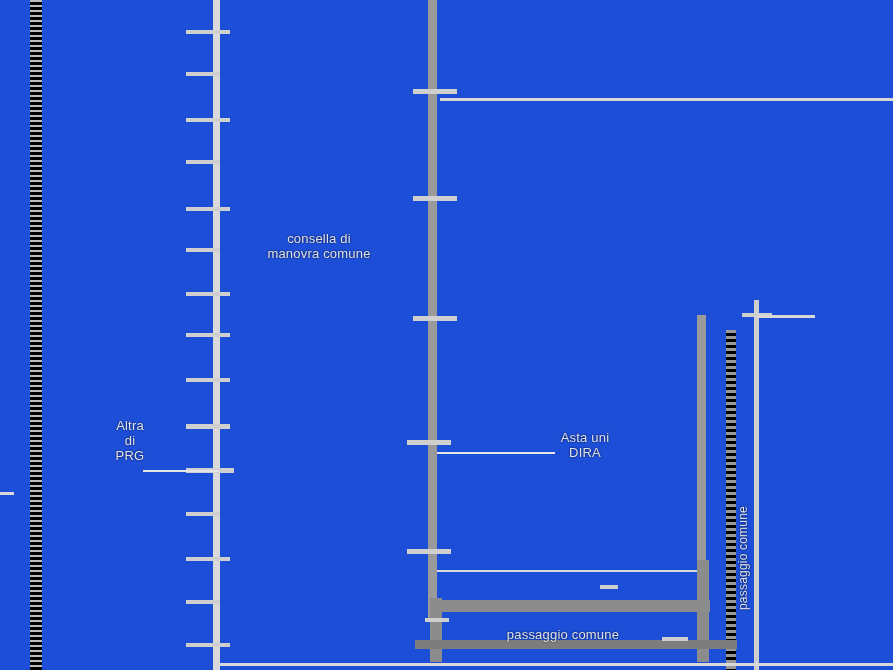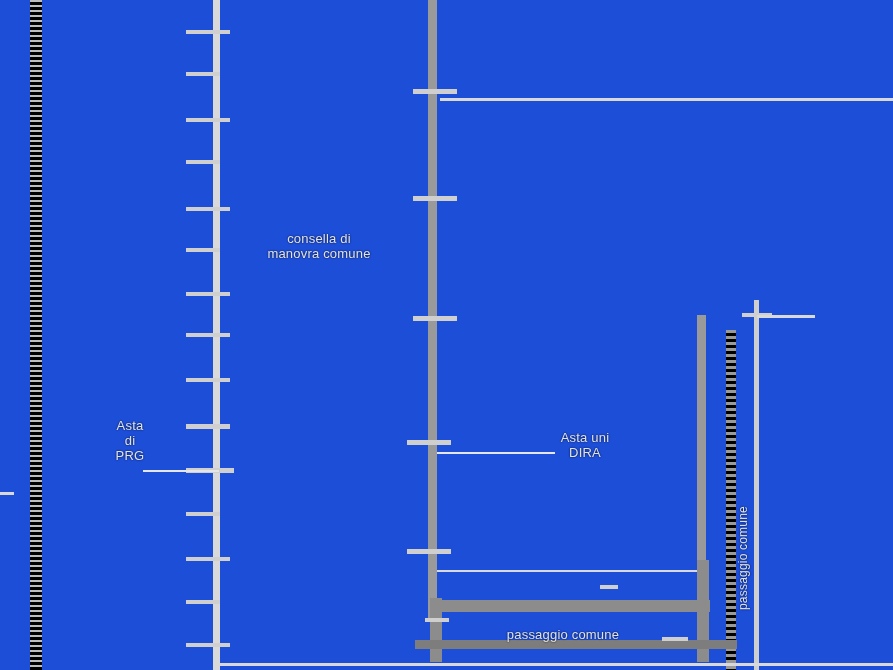--- a/index.html
+++ b/index.html
@@ -130,21 +130,21 @@
   <div class="blockline" style="left:430px; top:600px; width:280px; height:12px;"></div>
   <div class="blockline" style="left:697px; top:560px; width:12px; height:102px;"></div>
   <div class="blockline" style="left:415px; top:640px; width:322px; height:9px; background:#7d7d7d;"></div>
   <div class="tick" style="left:600px; top:585px; width:18px; height:4px;"></div>
   <div class="tick" style="left:425px; top:618px; width:24px; height:4px;"></div>
   <div class="tick" style="left:662px; top:637px; width:26px; height:4px;"></div>
 
   <div class="label blur" style="left:244px; top:231px; width:150px;">consella di
 manovra comune</div>
 
-  <div class="label blur" style="left:100px; top:418px; width:60px;">Asta
+  <div class="label blur" style="left:100px; top:418px; width:60px;">Altra
 di
 PRG</div>
 
   <div class="label blur" style="left:540px; top:430px; width:90px;">Asta uni
 DIRA</div>
 
   <div class="label blur" style="left:478px; top:627px; width:170px;">passaggio comune</div>
 
   <div class="label small blur rot" style="left:736px; top:610px;">passaggio comune</div>
 

